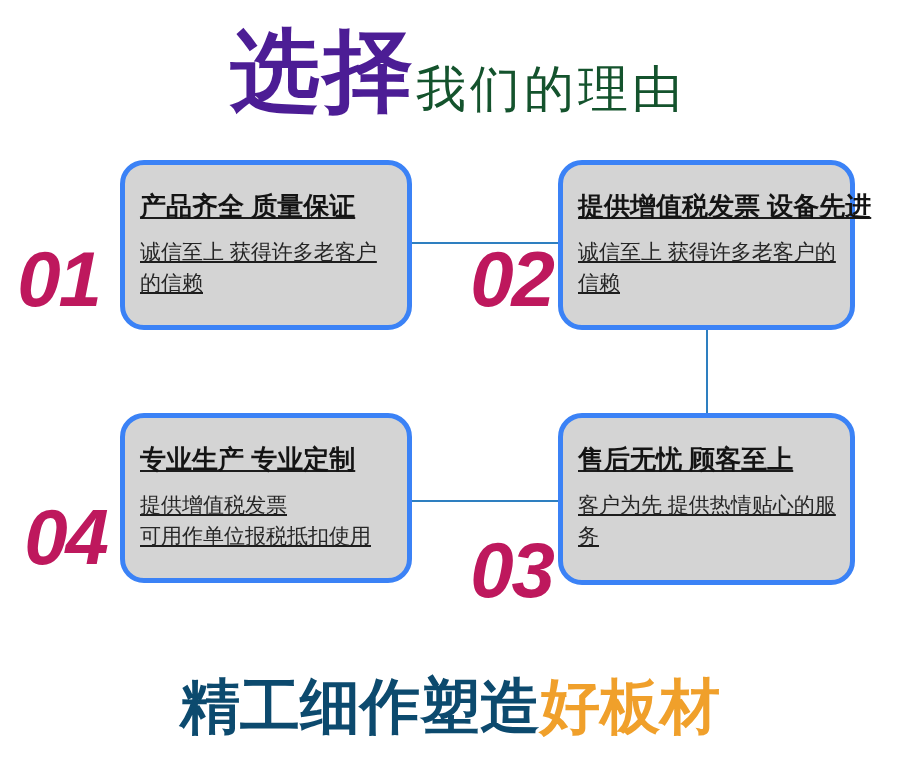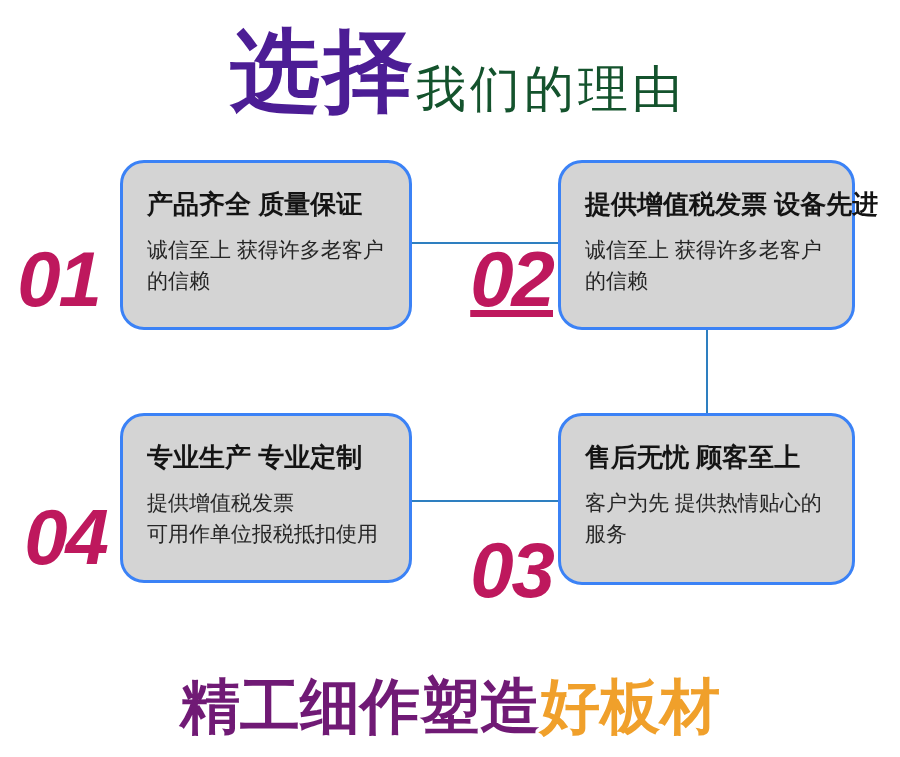--- a/index.html
+++ b/index.html
@@ -31,24 +31,25 @@
     line-height: 1;
     letter-spacing: 4px;
     color: #14532d;
   }
 
   
   .feature-box {
     position: absolute;
     box-sizing: border-box;
     background: #d4d4d4;
-    border: 3px solid #3b82f6;
+    border: 5px solid #3b82f6;
     border-radius: 24px;
-    padding: 26px 14px 16px 24px;
+    padding: 26px 14px 16px 15px;
     color: #1d1d1d;
+    text-decoration: underline;
   }
   .box-1 { left: 120px; top: 160px; width: 292px; height: 170px; }
   .box-2 { left: 558px; top: 160px; width: 297px; height: 170px; }
   .box-4 { left: 120px; top: 413px; width: 292px; height: 170px; }
   .box-3 { left: 558px; top: 413px; width: 297px; height: 172px; }
 
   .box-title {
     font-size: 26px;
     font-weight: 700;
     color: #141414;
@@ -71,42 +72,42 @@
     text-align: right;
     font-size: 78px;
     font-style: italic;
     font-weight: 600;
     letter-spacing: -2px;
     line-height: 1;
     color: #be185d;
     font-family: "Liberation Sans", sans-serif;
   }
   .num-01 { left: 5px;   top: 240px; }
-  .num-02 { left: 458px; top: 240px; text-decoration: underline; }
+  .num-02 { left: 458px; top: 240px; }
   .num-04 { left: 12px;  top: 498px; }
   .num-03 { left: 458px; top: 498px; margin-top: 33px; }
 
   
   .connector { position: absolute; background: #2e7fc0; }
   .conn-1-2 { left: 411px; top: 242px; width: 147px; height: 2px; }
   .conn-2-3 { left: 706px; top: 330px; width: 2px;  height: 84px; }
   .conn-4-3 { left: 411px; top: 500px; width: 147px; height: 2px; }
 
   
   .footer {
     position: absolute;
     left: 0; top: 672px;
     width: 900px;
     text-align: center;
     font-size: 60px;
     font-weight: 800;
     line-height: 1.15;
     letter-spacing: 0px;
   }
-  .footer-main  { color: #701a75; }
+  .footer-main  { color: #0c4a6e; }
   .footer-accent { color: #f0a02b; }
 </style>
 </head>
 <body>
 
 <div class="canvas">
 
   <div class="header">
     <div class="title-accent">选择</div>
     <div class="title-rest">我们的理由</div>

